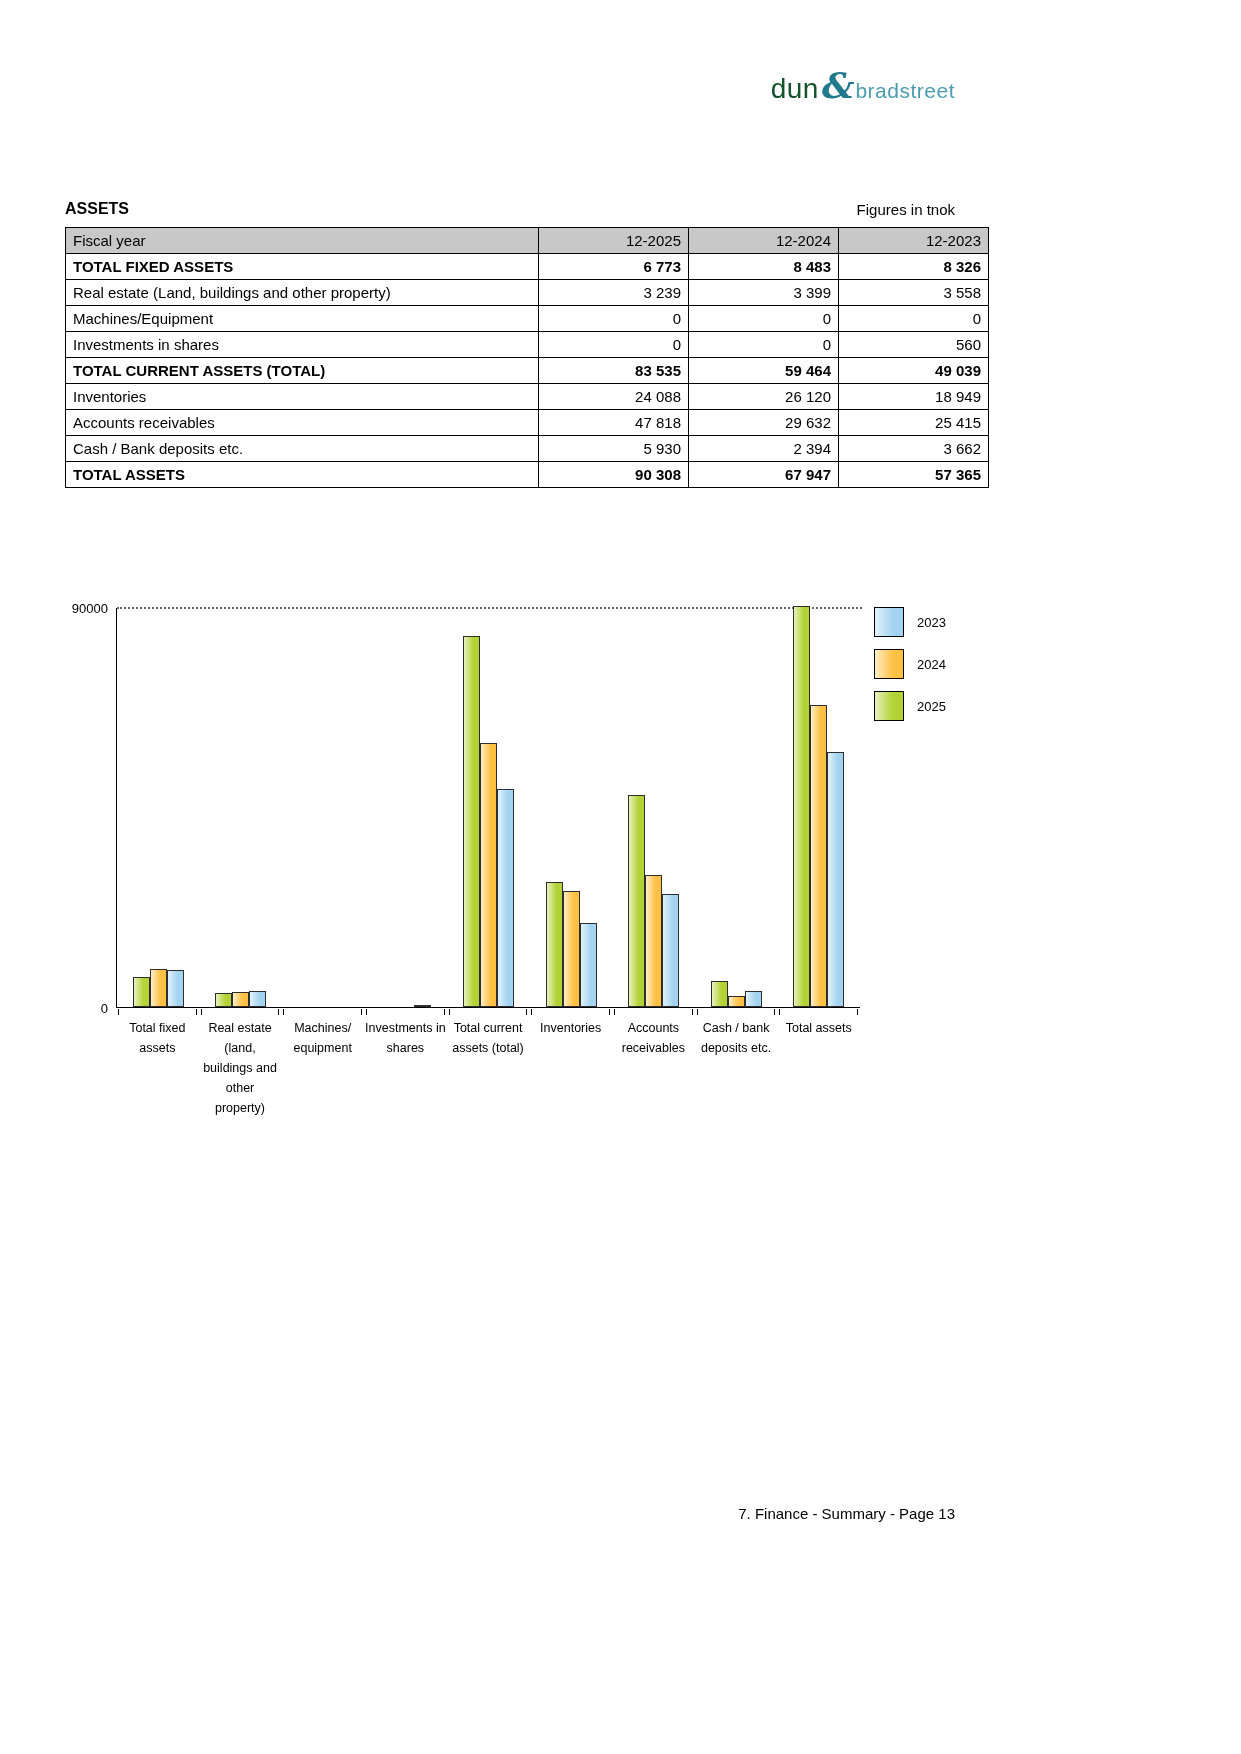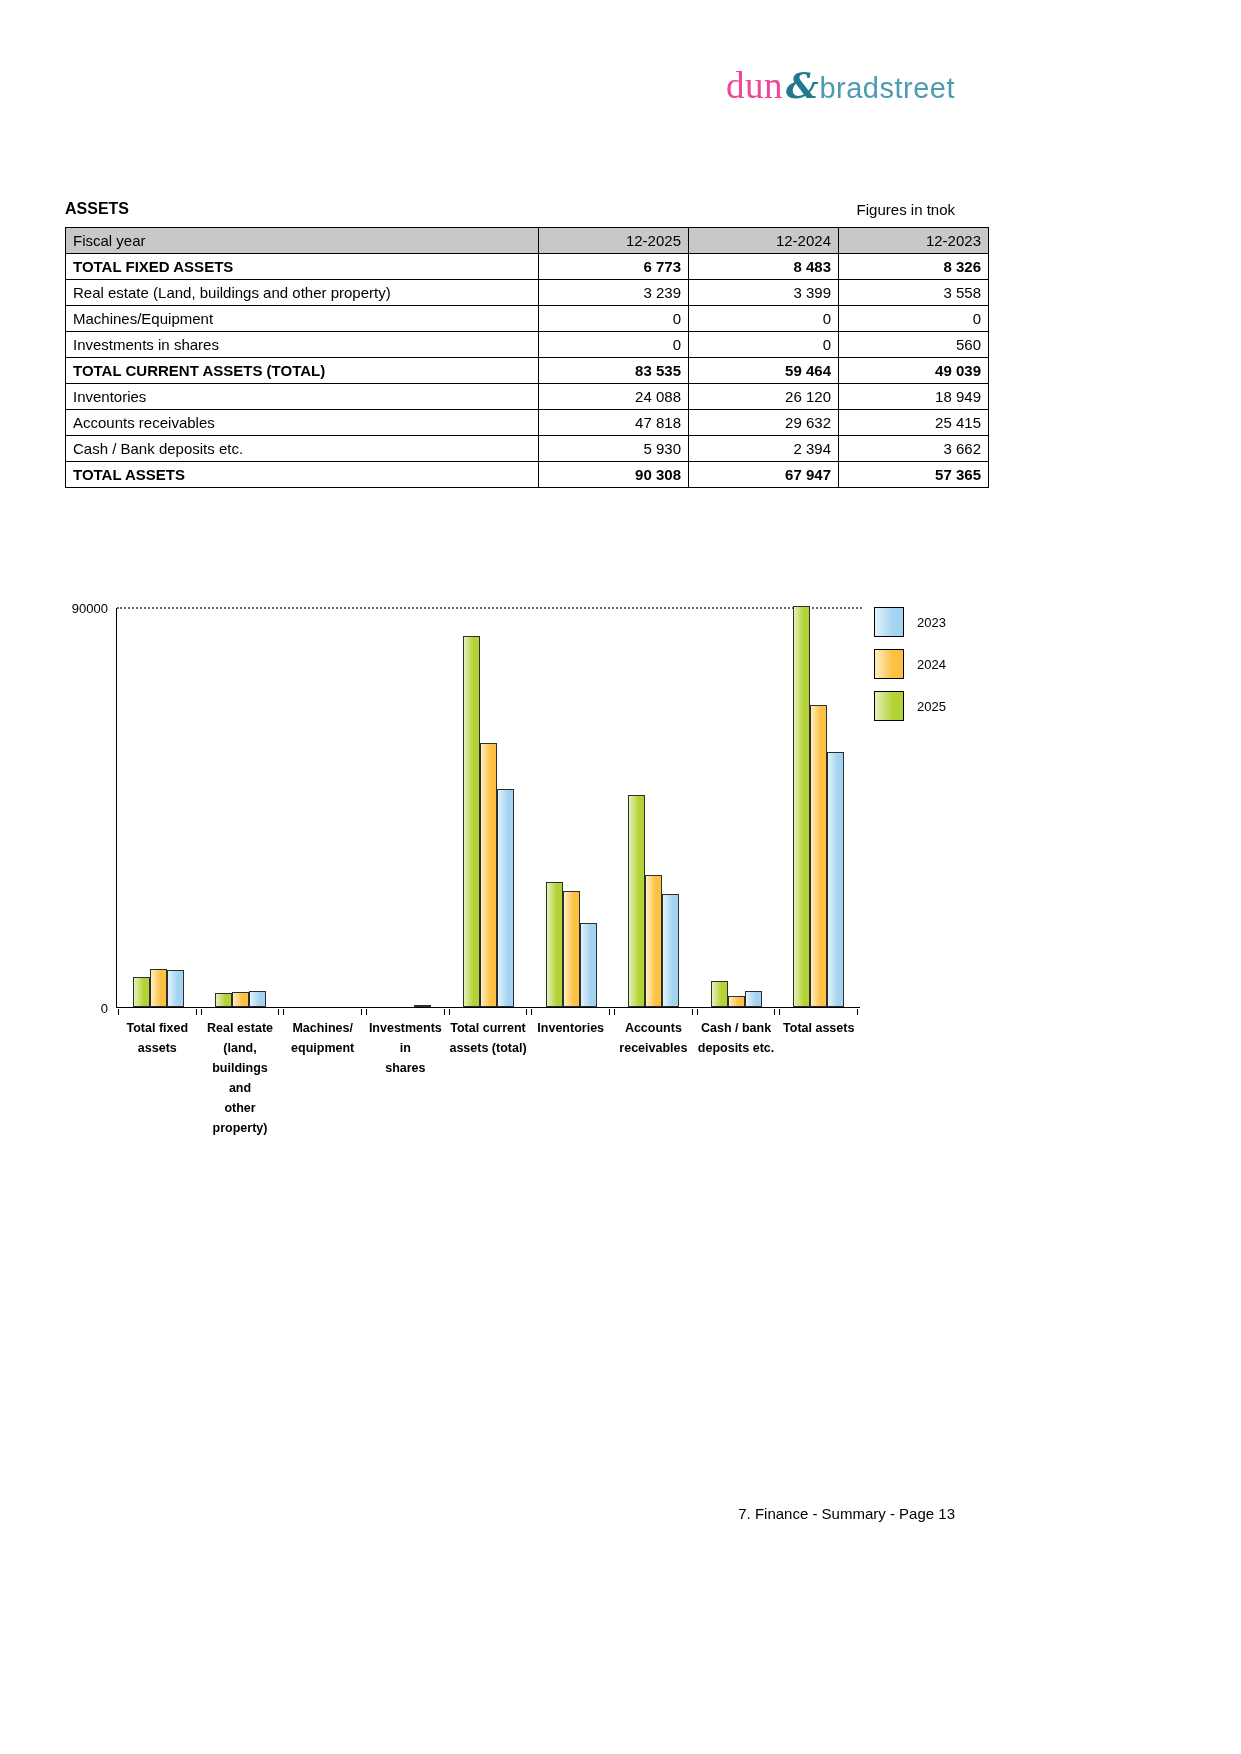--- a/index.html
+++ b/index.html
@@ -5,23 +5,23 @@
   * { margin:0; padding:0; box-sizing:border-box; }
   html,body { background:#e9e9e9; }
   .page {
     position:relative; width:1241px; height:1754px; background:#ffffff;
     margin:0 auto; font-family:"Liberation Sans", sans-serif; color:#000;
     overflow:hidden;
   }
 
   
   .logo { position:absolute; top:64px; left:65px; width:890px; text-align:right; white-space:nowrap; }
-  .logo-dun { font-size:37px; color:#ec4899; letter-spacing:0.5px;font-family:Liberation Serif, serif; }
+  .logo-dun { font-size:28px; color:#14532d; letter-spacing:0.5px; }
   .logo-amp { font-family:"DejaVu Serif", serif; font-style:italic; font-weight:bold; font-size:36px; color:#20798d; margin:0 1px 0 3px; }
-  .logo-brad { font-size:29px; color:#4c9cb0; letter-spacing:0.5px; }
+  .logo-brad { font-size:21px; color:#4c9cb0; letter-spacing:0.5px; }
 
   
   .title-row { position:absolute; top:200px; left:65px; width:890px; display:flex; justify-content:space-between; align-items:flex-end; }
   .section-title { font-weight:bold; font-size:16px; }
   .figures-note { font-size:15px; }
 
   
   .assets-table { position:absolute; top:227px; left:65px; width:890px; border-collapse:collapse; font-size:15px; table-layout:fixed; }
   .assets-table th, .assets-table td { border:1px solid #000; padding:4px 7px; overflow:hidden; }
   .c-label { text-align:left; width:473px; }
@@ -35,21 +35,21 @@
   .ylab-top { left:0; top:3px; }
   .ylab-bottom { left:0; top:403px; }
   .plot { position:absolute; left:54px; top:10px; width:744px; height:400px; border-left:1px solid #000; border-bottom:1px solid #000; }
   .dotline { position:absolute; left:0; right:-2px; top:-1px; border-top:2px dotted #666; }
   .groups { position:absolute; left:0; bottom:0; width:100%; height:100%; display:flex; }
   .group { flex:1; display:flex; align-items:flex-end; justify-content:center; }
   .bar { width:17px; border:1px solid #2e2e2e; }
   .ticks { position:absolute; left:54px; top:411px; width:744px; height:6px; display:flex; }
   .tickcell { flex:1; border-left:1px solid #000; border-right:1px solid #000; height:6px; margin:0 2px; }
   .xlabels { position:absolute; left:54px; top:420px; width:744px; display:flex; }
-  .xlabel { flex:1; text-align:center; font-size:12.5px; line-height:1.6; padding:0 1px;font-weight:bold; }
+  .xlabel { flex:1; text-align:center; font-size:12.5px; line-height:1.6; padding:0 1px; }
   .legend { position:absolute; left:812px; top:9px; }
   .legend-item { display:flex; align-items:center; margin-bottom:12px; }
   .swatch { width:30px; height:30px; border:1px solid #000; display:inline-block; }
   .legend-label { margin-left:13px; font-size:13px; }
 
   
   .footer { position:absolute; top:1505px; left:65px; width:890px; text-align:right; font-size:15px; }
 </style>
 </head>
 <body>

